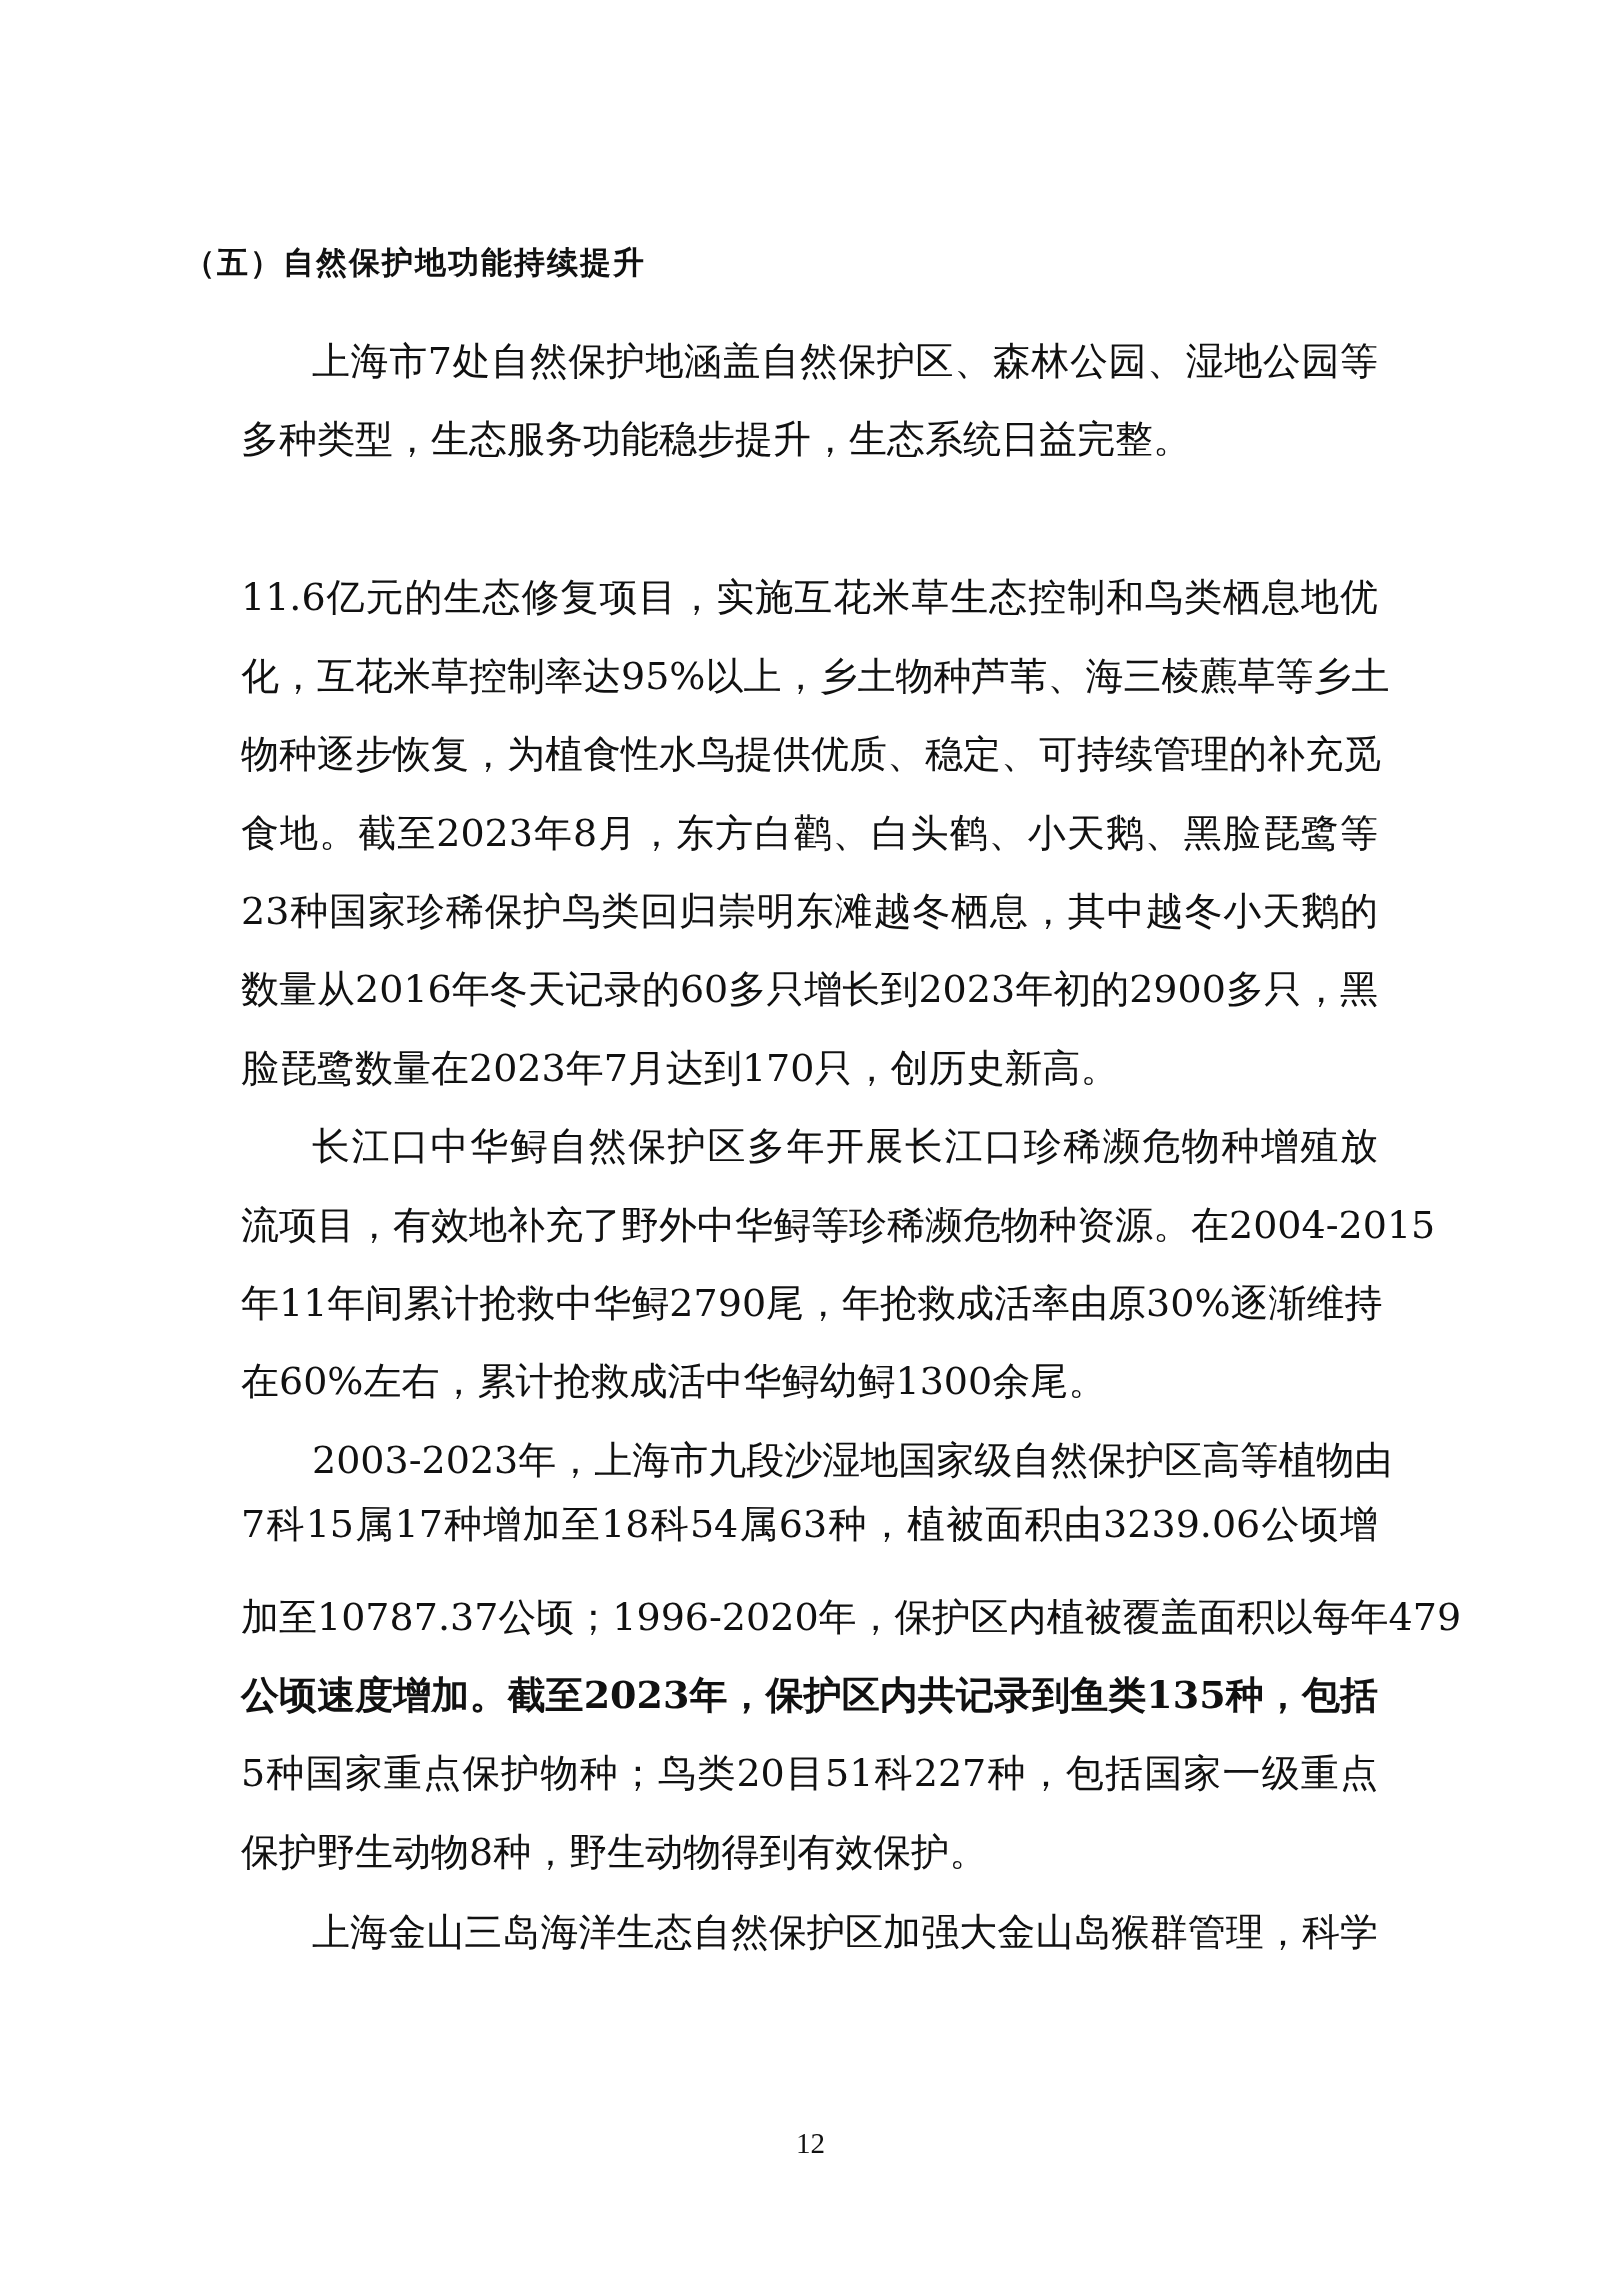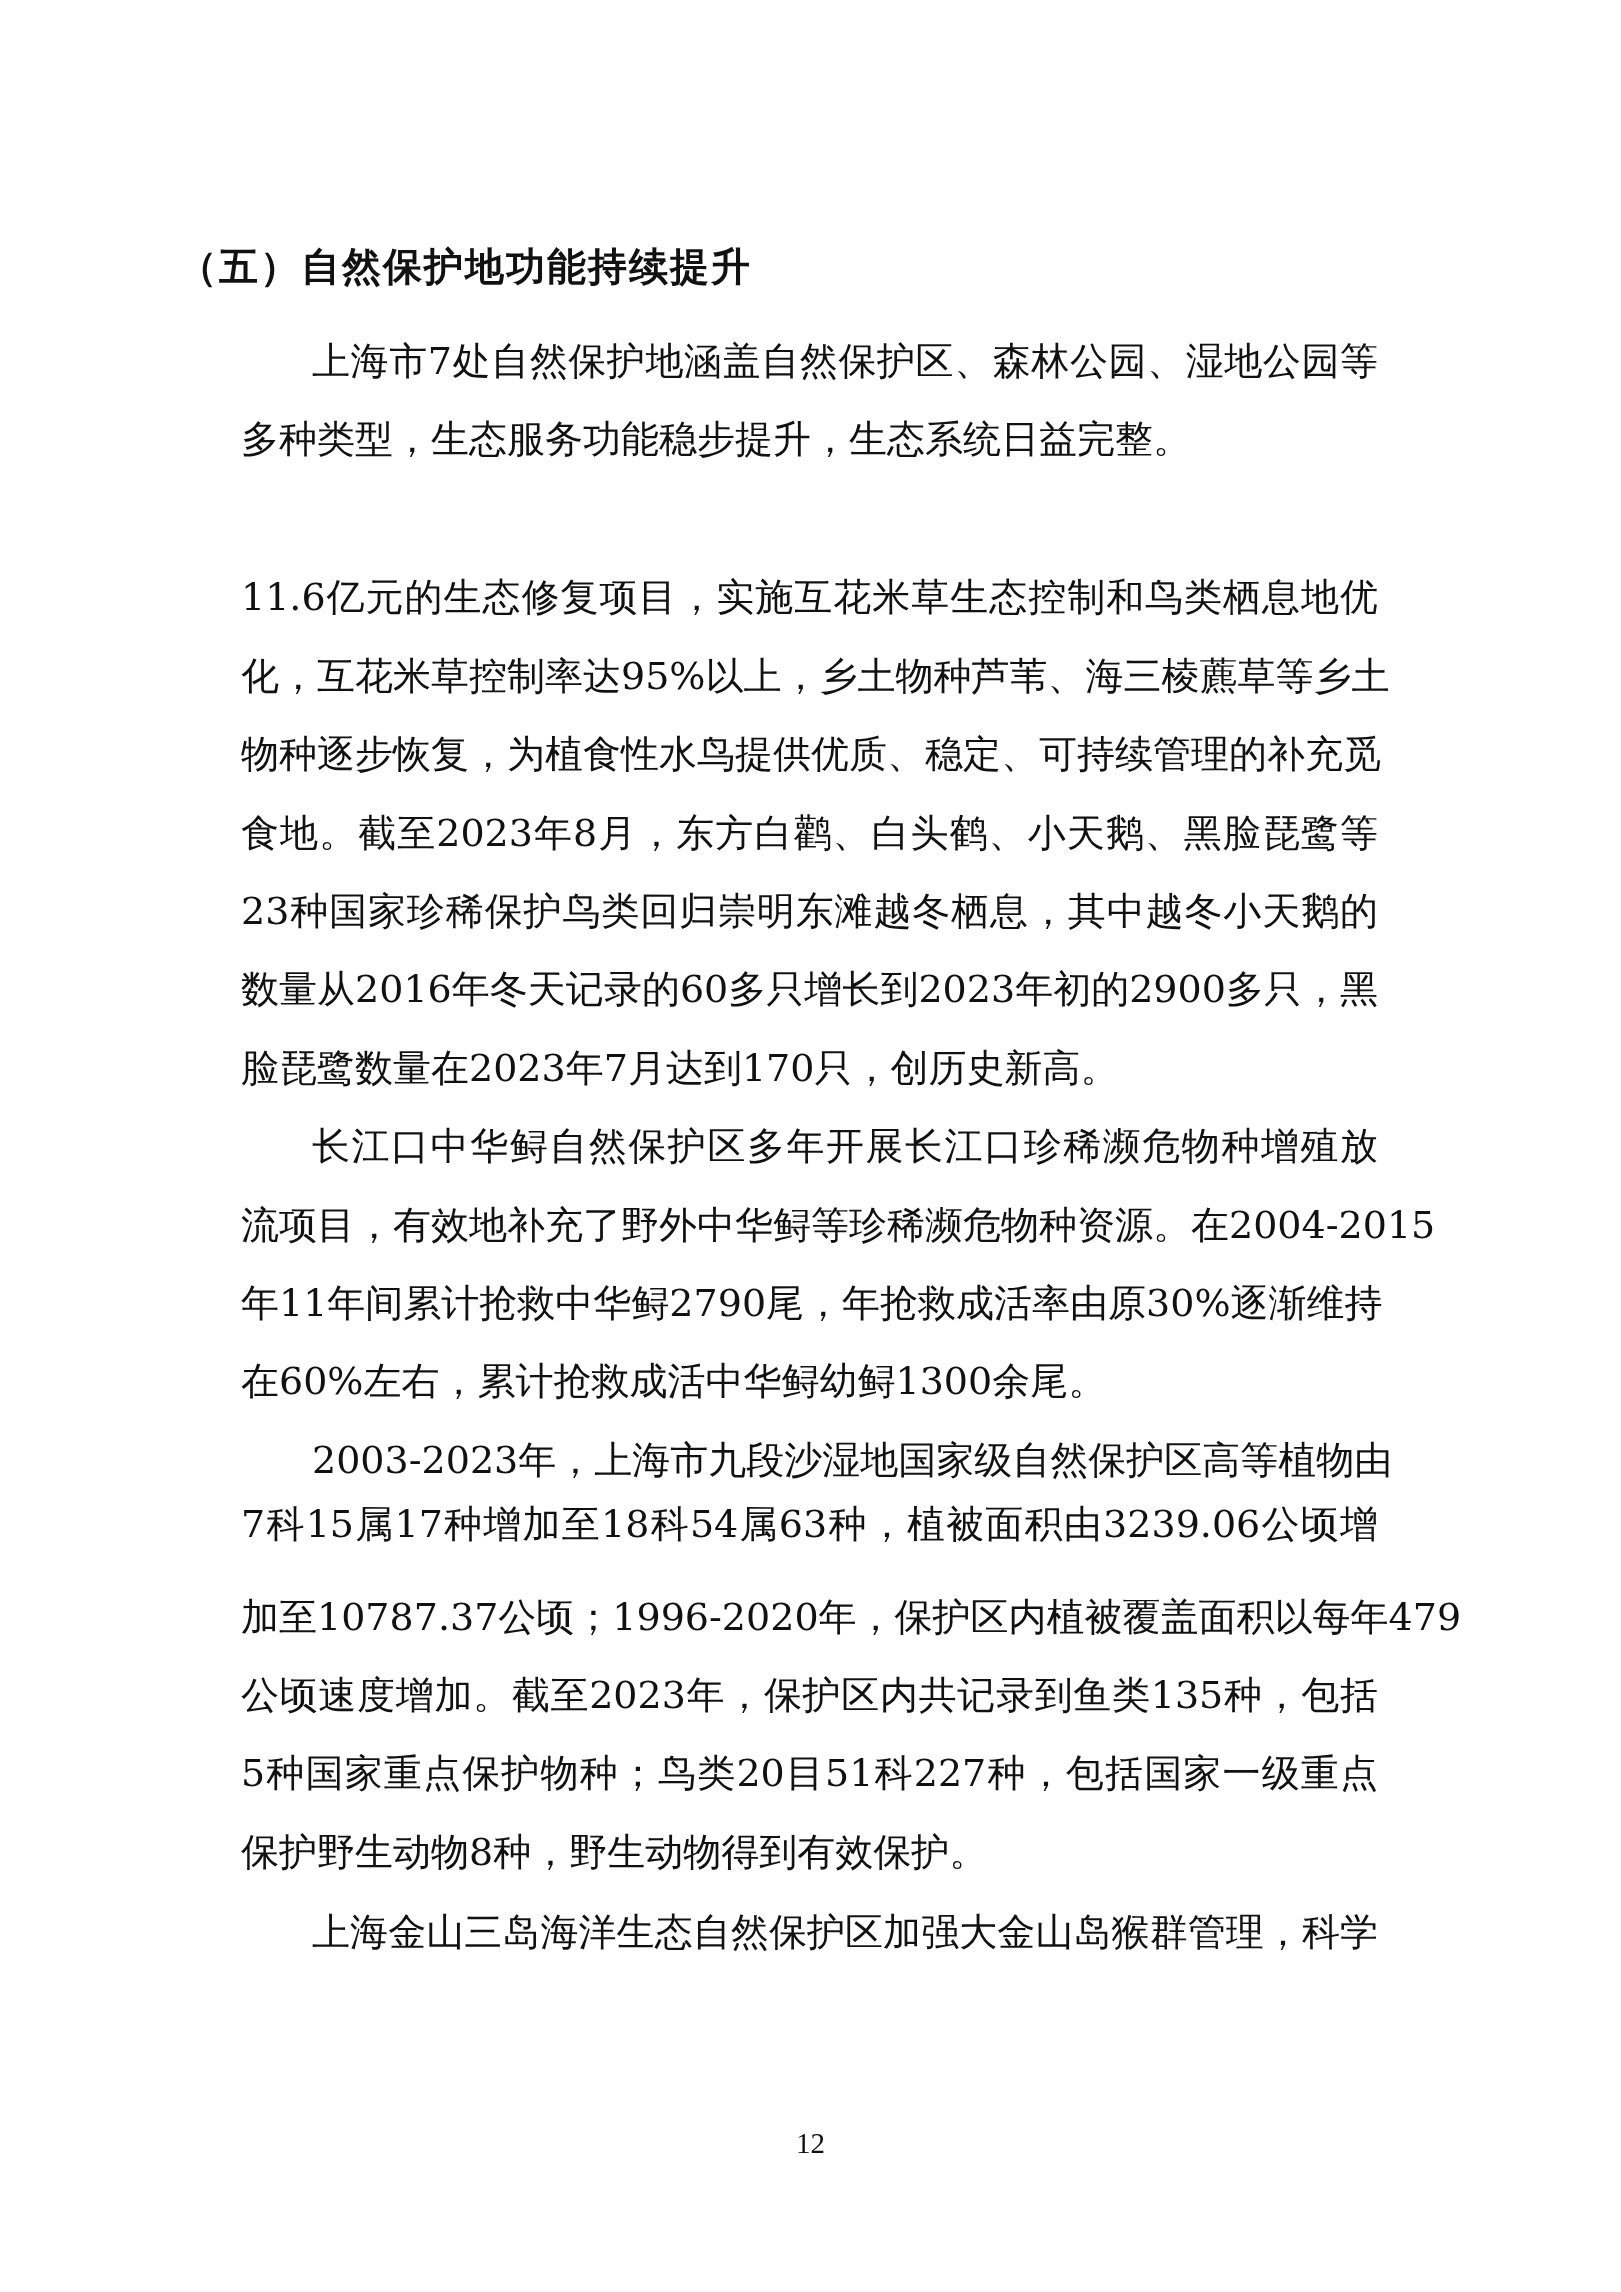--- a/index.html
+++ b/index.html
@@ -18,24 +18,24 @@
     .page {
       position: absolute;
       left: 0;
       top: 0;
       width: 1621px;
       height: 2293px;
       background: #ffffff;
     }
     .heading {
       position: absolute;
-      left: 178px;
+      left: 184px;
       top: 247px;
       font-family: "DejaVu Sans", "Liberation Sans", sans-serif;
-      font-size: 39px;
+      font-size: 31px;
       font-weight: bold;
       letter-spacing: 2px;
       white-space: nowrap;
       line-height: 1;
     }
     .line {
       position: absolute;
       left: 241px;
       width: 1137px;
       font-size: 38px;
@@ -81,21 +81,21 @@
   <div class="line last" style="top:1049px;">脸琵鹭数量在2023年7月达到170只，创历史新高。</div>
 
   <div class="line indent" style="top:1127px;">长江口中华鲟自然保护区多年开展长江口珍稀濒危物种增殖放</div>
   <div class="line" style="top:1206px;">流项目，有效地补充了野外中华鲟等珍稀濒危物种资源。在2004-2015</div>
   <div class="line" style="top:1284px;">年11年间累计抢救中华鲟2790尾，年抢救成活率由原30%逐渐维持</div>
   <div class="line last" style="top:1362px;">在60%左右，累计抢救成活中华鲟幼鲟1300余尾。</div>
 
   <div class="line indent" style="top:1441px;">2003-2023年，上海市九段沙湿地国家级自然保护区高等植物由</div>
   <div class="line" style="top:1505px;">7科15属17种增加至18科54属63种，植被面积由3239.06公顷增</div>
   <div class="line" style="top:1598px;">加至10787.37公顷；1996-2020年，保护区内植被覆盖面积以每年479</div>
-  <div class="line" style="top:1676px;">公顷速度增加。截至2023年，保护区内共记录到鱼类135种，包括</div>
+  <div class="line" style="top:1676px;font-weight:bold;">公顷速度增加。截至2023年，保护区内共记录到鱼类135种，包括</div>
   <div class="line" style="top:1754px;">5种国家重点保护物种；鸟类20目51科227种，包括国家一级重点</div>
   <div class="line last" style="top:1833px;">保护野生动物8种，野生动物得到有效保护。</div>
 
   <div class="line indent" style="top:1913px;">上海金山三岛海洋生态自然保护区加强大金山岛猴群管理，科学</div>
 
   <div class="page-number">12</div>
 </div>
 
 
 </body></html>

